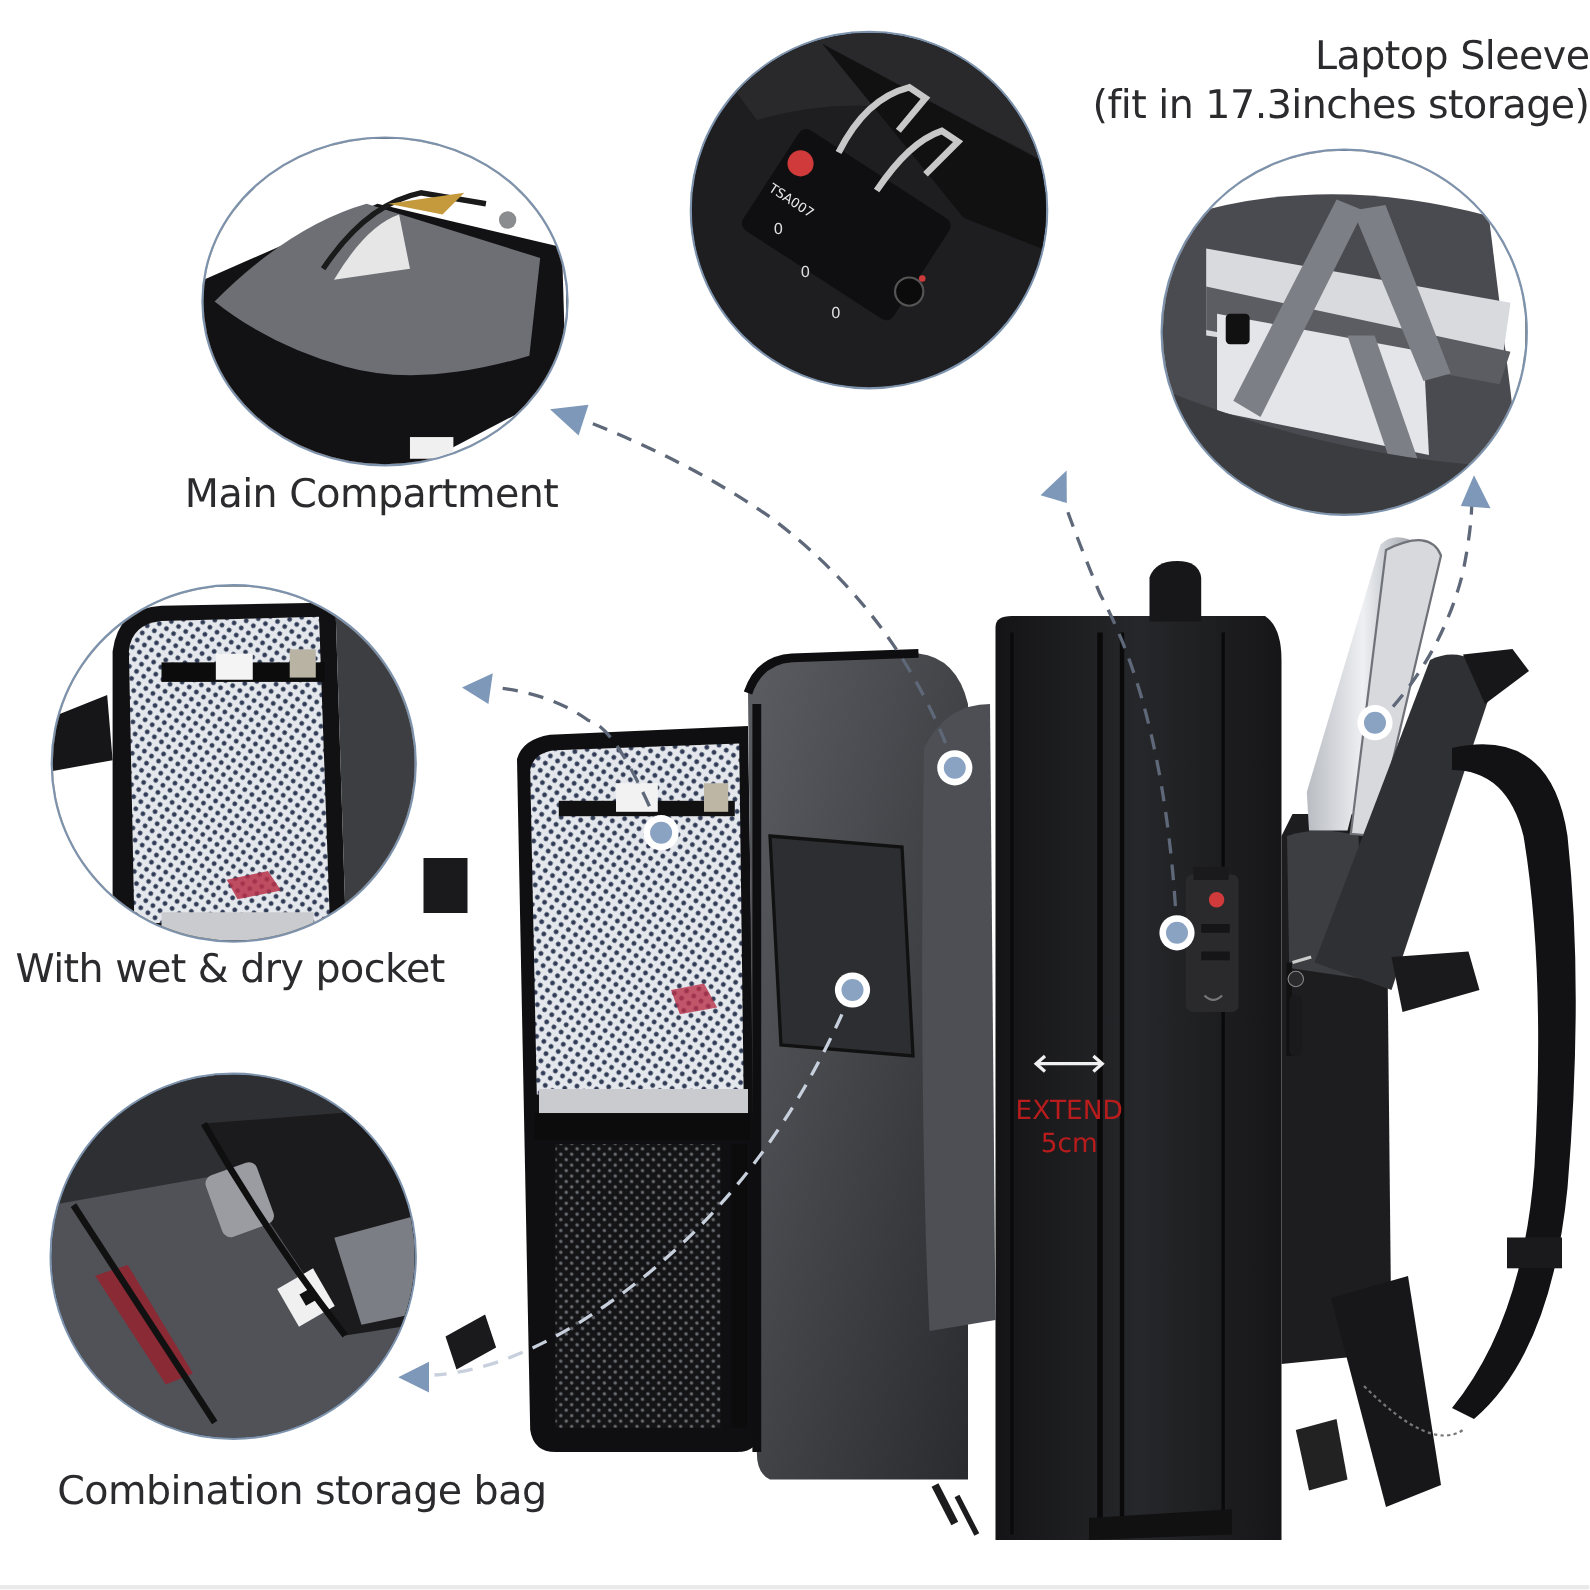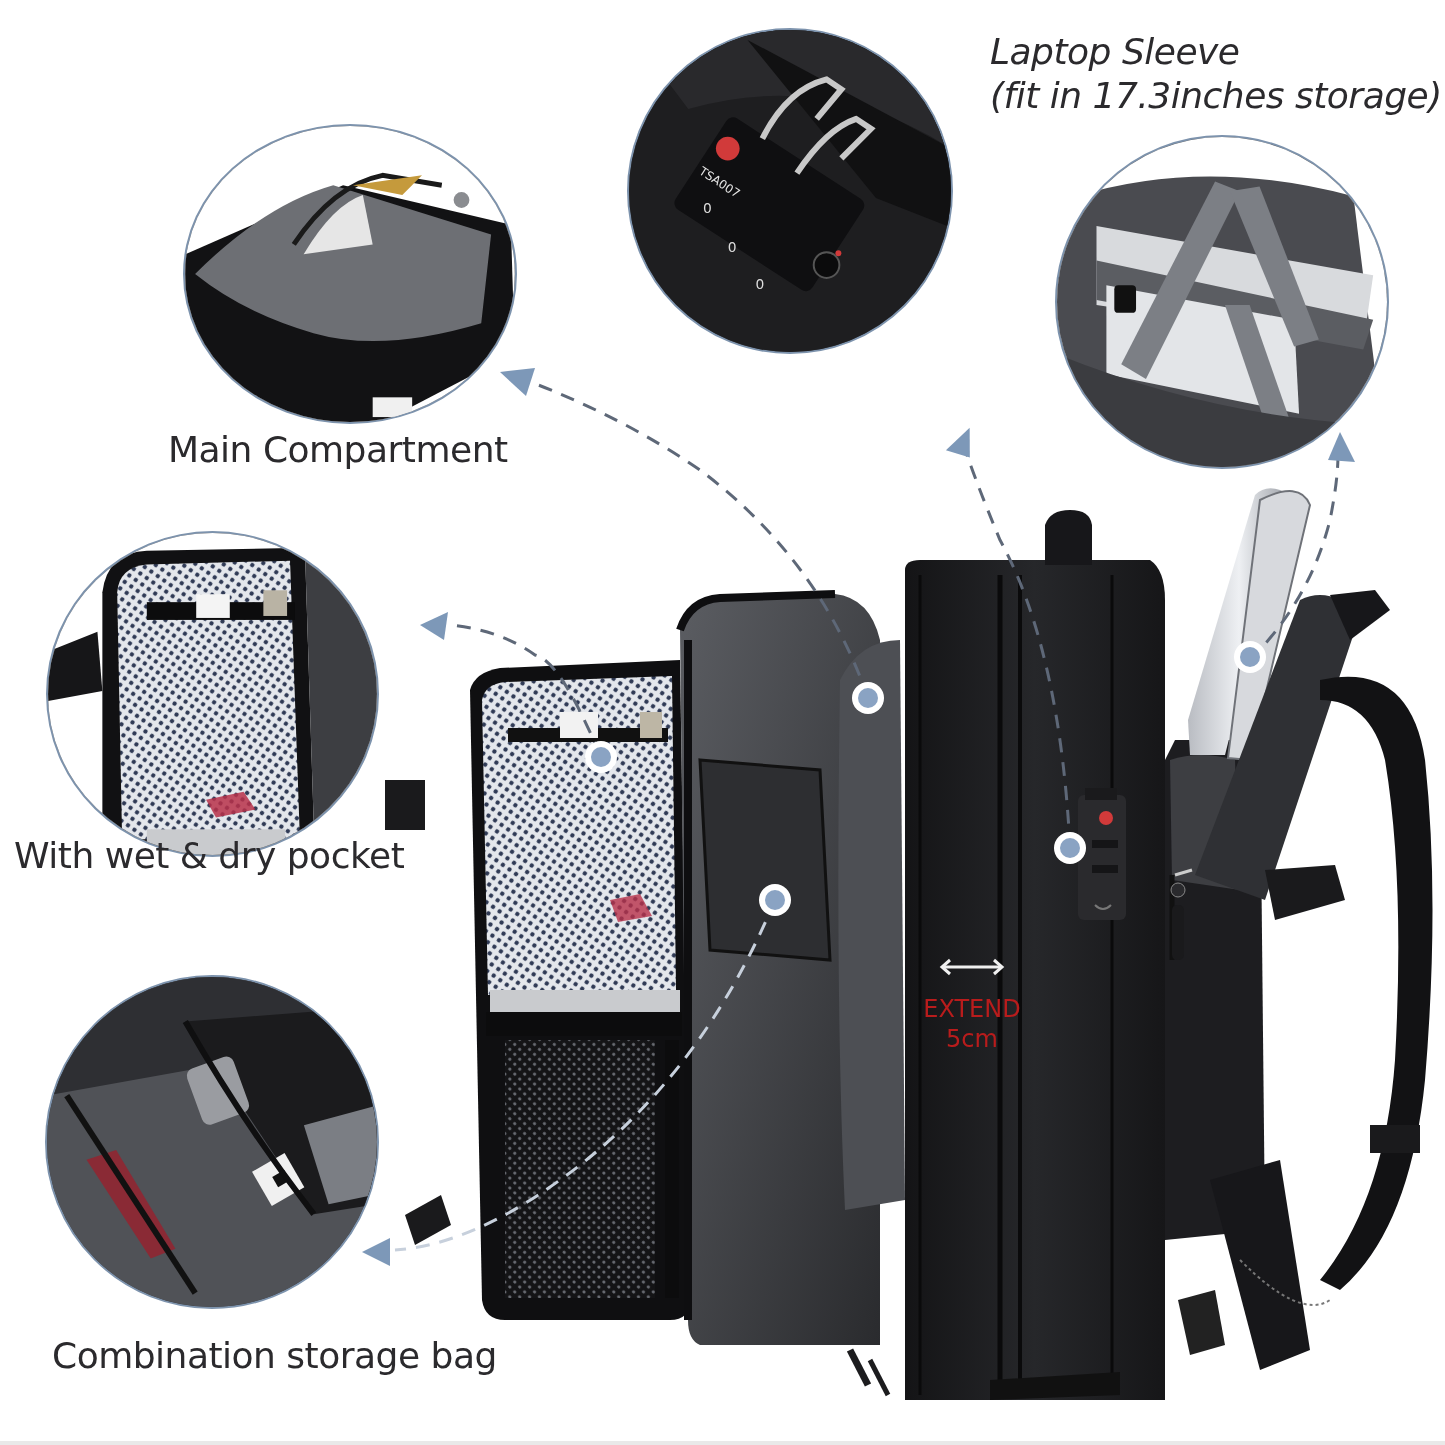--- a/index.html
+++ b/index.html
@@ -1,20 +1,20 @@
 <!DOCTYPE html>
 <html><head>
 <meta charset="utf-8">
 <style>
   html, body { margin: 0; padding: 0; background: #ffffff; }
   body { width: 1445px; height: 1445px; position: relative; overflow: hidden;
          font-family: "DejaVu Sans", "Liberation Sans", sans-serif; }
   .label { position: absolute; color: #2b2a2d; font-size: 36px; line-height: 44px;
            white-space: nowrap; letter-spacing: -0.5px; }
-  .label.center { text-align: left; font-style: italic; }
+  .label.center { text-align: right; }
   .circle { position: absolute; border-radius: 50%; overflow: hidden;
             border: 2px solid #7d93ad; box-sizing: border-box; background: #3a3b3e; }
   .circle svg { width: 100%; height: 100%; display: block; }
   .stage { position: absolute; left: 0; top: 0; width: 1445px; height: 1445px; }
   .extend { position: absolute; color: #b91c1c; font-size: 24px; line-height: 30px;
             text-align: center; width: 120px; }
   .bottom-rule { position: absolute; left: 0; right: 0; bottom: 0; height: 4px; background: #e9e9e9; }
 </style>
 </head>
 <body>
@@ -237,18 +237,18 @@
   </div>
 
   <div class="label" style="left:168px; top:428px;">Main Compartment</div>
 
 
   <div class="label center" style="left:990px; top:30px; width:455px;">
     <div>Laptop Sleeve</div>
     <div>(fit in 17.3inches storage)</div>
   </div>
 
-  <div class="label" style="left:14px; top:834px;">With wet &amp; dry pocket</div>
+  <div class="label" style="left:14px; top:860px;">With wet &amp; dry pocket</div>
 
   <div class="label" style="left:12px; top:1334px;margin-left:40px;">Combination storage bag</div>
 
   <div class="bottom-rule"></div>
 </div>
 
 </body></html>

